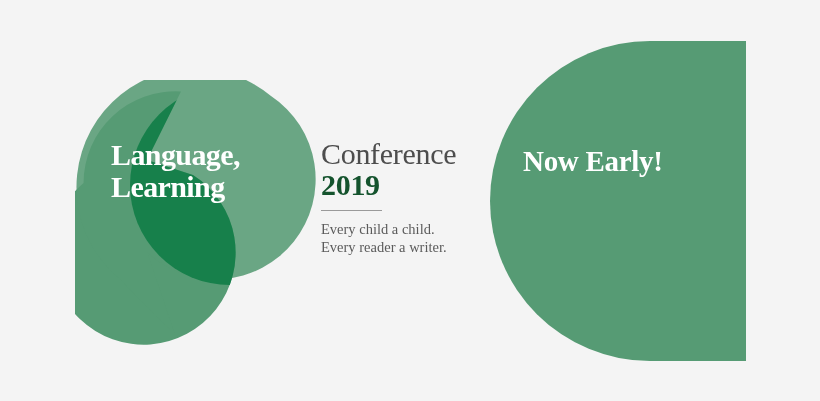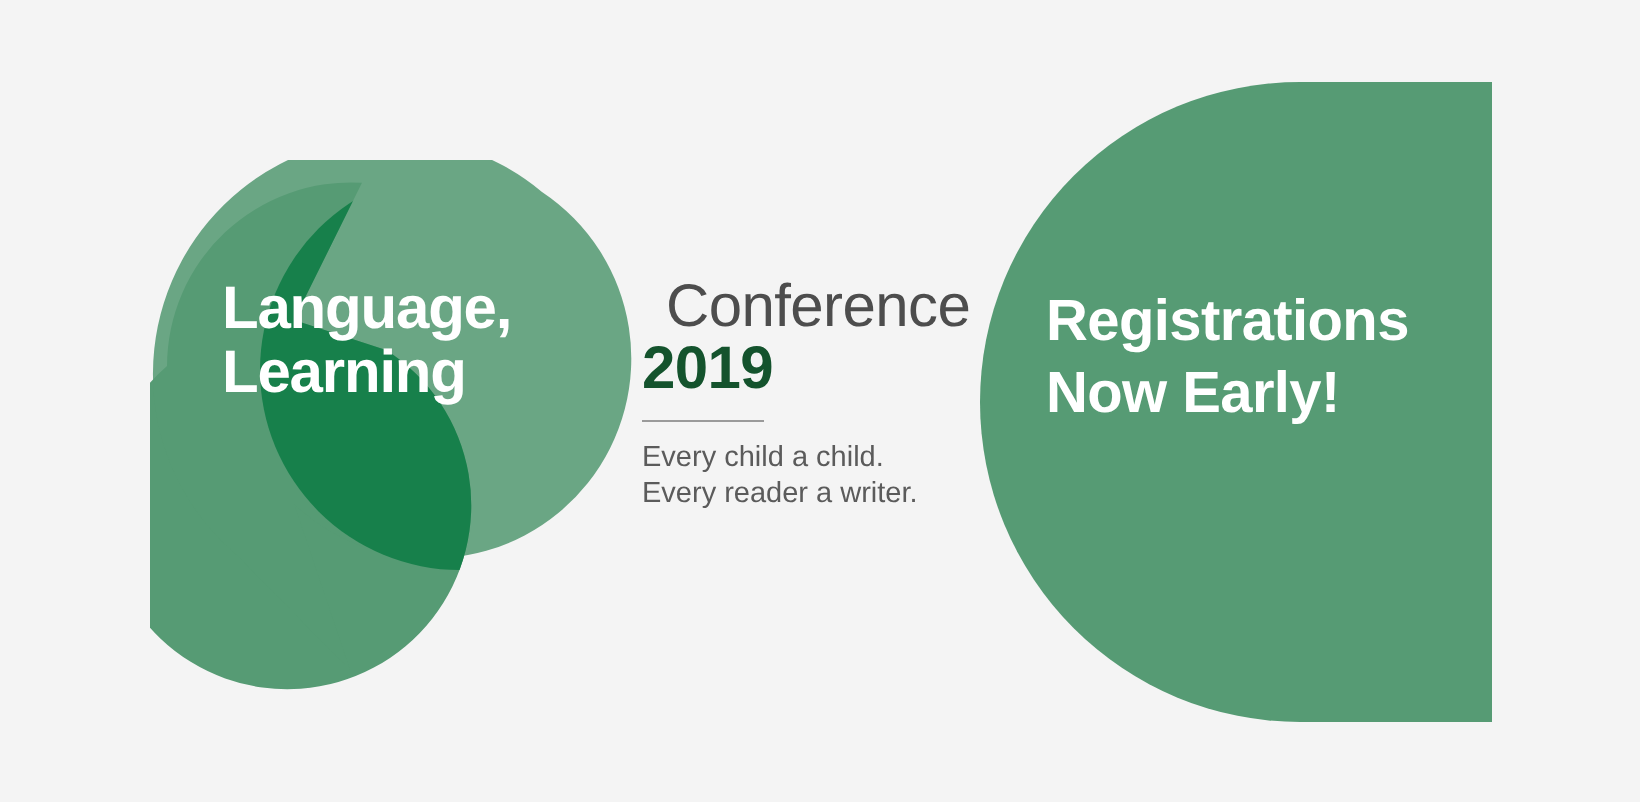--- a/index.html
+++ b/index.html
@@ -11,20 +11,21 @@
     height: 401px;
     background: #f4f4f4;
     font-family: "Liberation Sans", sans-serif;
     overflow: hidden;
   }
   .banner {
     position: relative;
     width: 820px;
     height: 316px;
     background: #f4f4f4;
+    font-family: Liberation Serif, serif;
   }
 
   
   .logo-mark {
     position: absolute;
     left: 75px;
     top: 80px;
     width: 300px;
     height: 270px;
   }
@@ -50,21 +51,20 @@
     left: 321px;
     top: 138px;
     width: 175px;
   }
   .conf-word {
     font-size: 30px;
     font-weight: 300;
     color: #4d4d4d;
     letter-spacing: -0.3px;
     line-height: 32px;
-    margin-left: 12px;
   }
   .conf-year {
     font-size: 30px;
     font-weight: bold;
     color: #14532d;
     letter-spacing: -0.3px;
     line-height: 31px;
     margin-top: -1px;
   }
   .conf-rule {
@@ -162,18 +162,17 @@
     <div class="conf-year">2019</div>
     <div class="conf-rule"></div>
     <div class="conf-tagline">
       <div>Every child a child.</div>
       <div>Every reader a writer.</div>
     </div>
   </div>
 
   <div class="promo-panel">
     <div class="promo-text">
-      <div>Registrations</div>
       <div>Now Early!</div>
     </div>
   </div>
 
 </div>
 
 </body></html>

